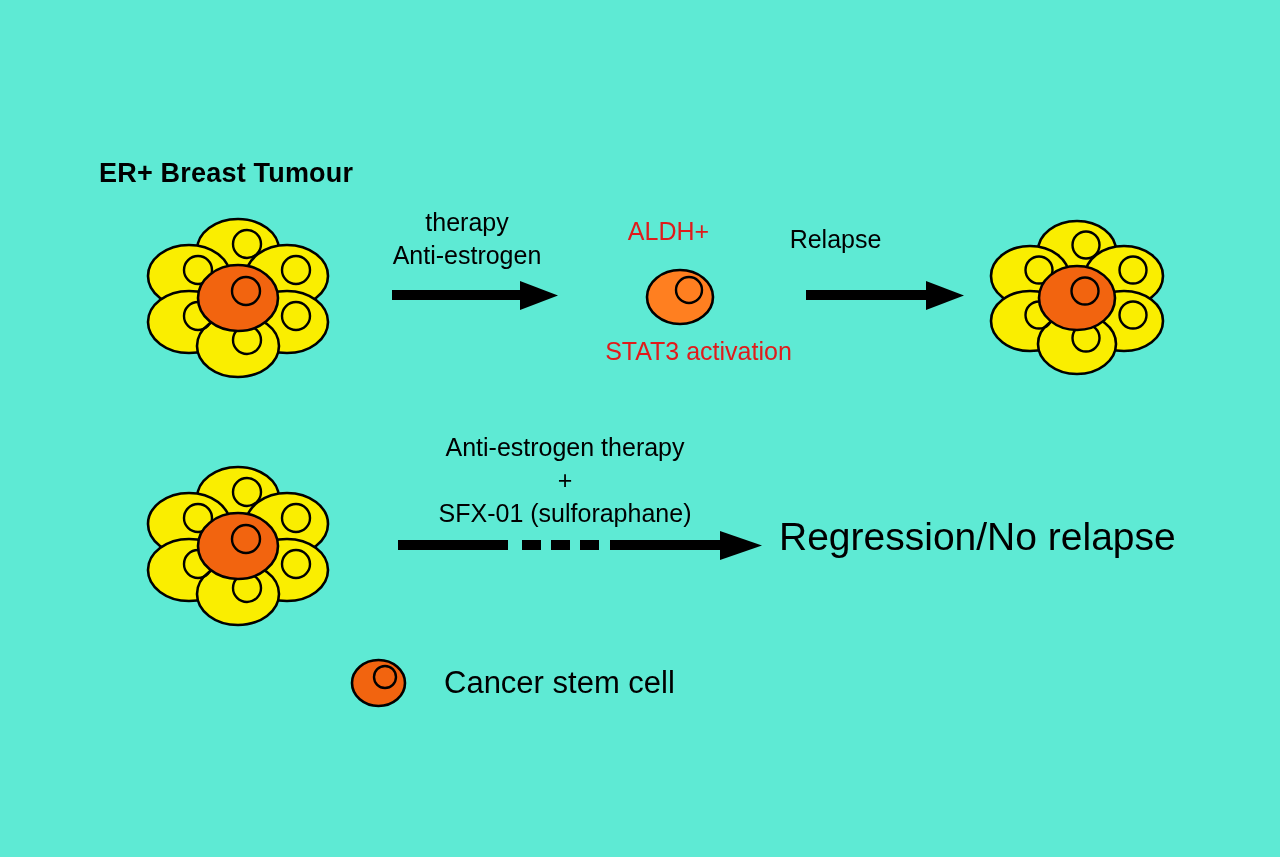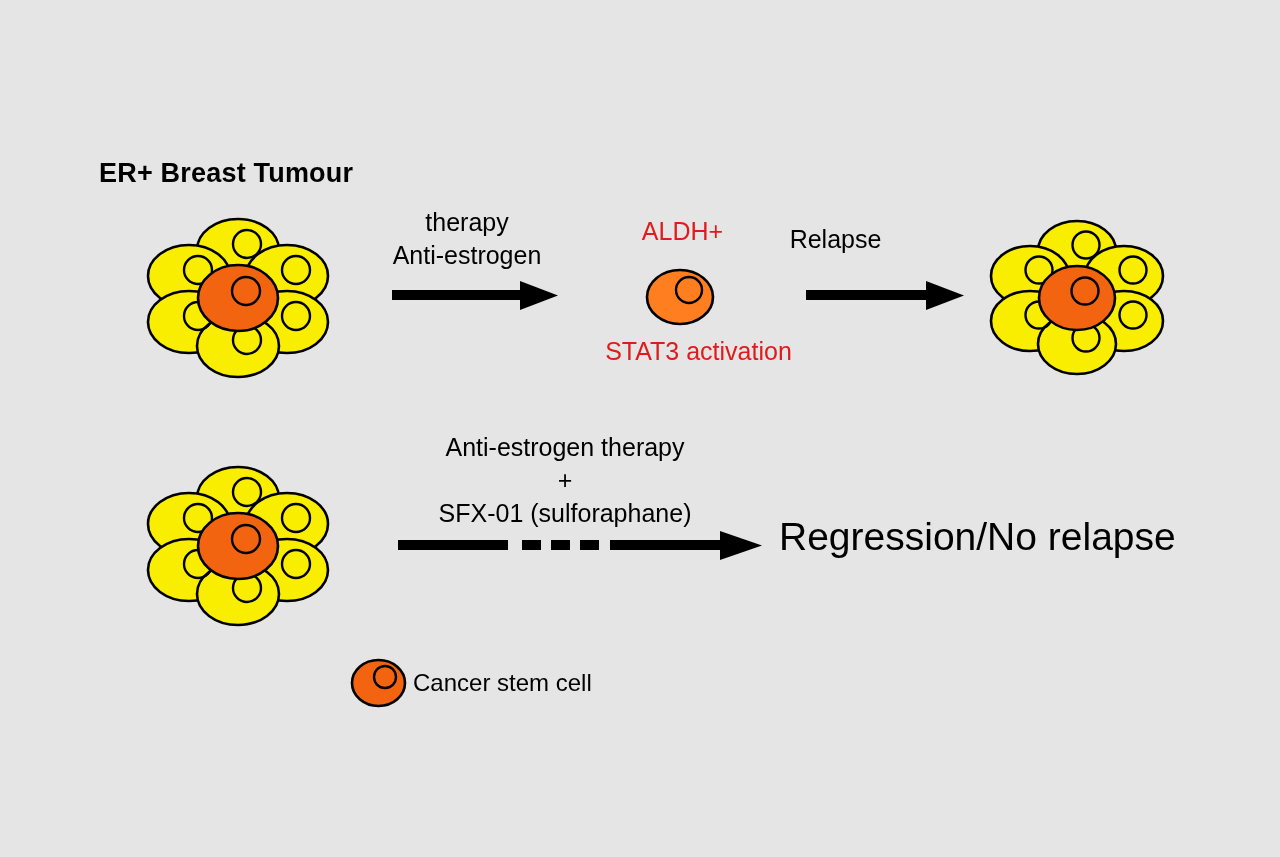--- a/index.html
+++ b/index.html
@@ -8,21 +8,21 @@
     background: #ffffff;
   }
   body {
     font-family: "Liberation Sans", sans-serif;
     color: #000000;
   }
   #figure {
     position: relative;
     width: 1280px;
     height: 857px;
-    background: #e5e5e5;
+    background: #5eead4;
     overflow: hidden;
   }
   .abs { position: absolute; }
 
   
   .figure-title {
     left: 99px;
     top: 158px;
     font-size: 27px;
     font-weight: bold;
@@ -44,23 +44,23 @@
   .cluster svg { display: block; overflow: visible; }
   .single-cell svg { display: block; overflow: visible; }
   .legend-cell svg { display: block; overflow: visible; }
 
   
   .arrow svg { display: block; overflow: visible; }
 
   
   .legend-row { display: flex; align-items: center; }
   .legend-text {
-    font-size: 24px;
+    font-size: 31px;
     white-space: nowrap;
-    margin-left: 6px;
+    margin-left: 37px;
   }
 </style>
 </head>
 <body>
 
 <div id="figure">
 
   <div class="abs figure-title">ER+ Breast Tumour</div>
 
   <div class="abs cluster" style="left:148px; top:218px;">
@@ -91,21 +91,21 @@
     <div>Anti-estrogen</div>
   </div>
 
   <div class="abs arrow" style="left:392px; top:279px;">
     <svg width="166" height="34" viewBox="0 0 166 34">
       <rect x="0" y="11" width="136" height="10" fill="#000000"></rect>
       <polygon points="128,2 166,16.5 128,31" fill="#000000"></polygon>
     </svg>
   </div>
 
-  <div class="abs label red" style="left:570px; top:215px; width:225px;">ALDH+</div>
+  <div class="abs label red" style="left:556px; top:215px; width:225px;">ALDH+</div>
 
   <div class="abs single-cell" style="left:645px; top:268px;">
     <svg width="70" height="58" viewBox="0 0 70 58">
       <ellipse cx="35" cy="29" rx="33" ry="27" fill="#ff7f20" stroke="#000000" stroke-width="2.6"></ellipse>
       <circle cx="44" cy="22" r="13" fill="none" stroke="#000000" stroke-width="2.4"></circle>
     </svg>
   </div>
 
   <div class="abs label red" style="left:567px; top:335px; width:263px;">STAT3 activation</div>
 

